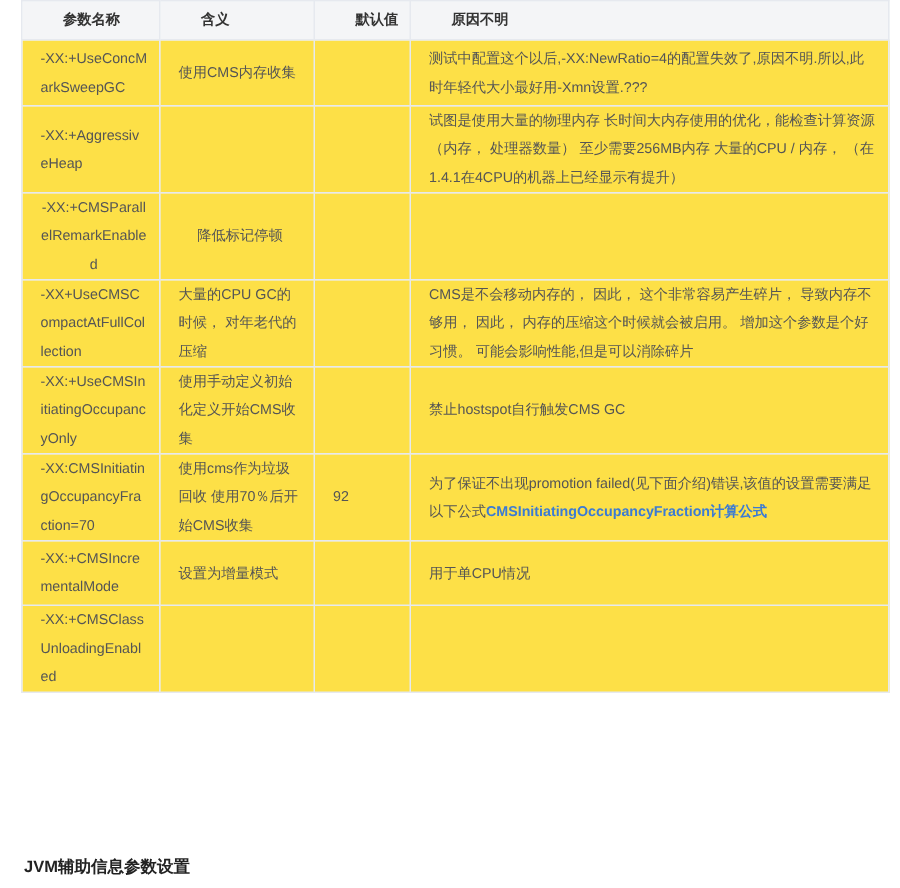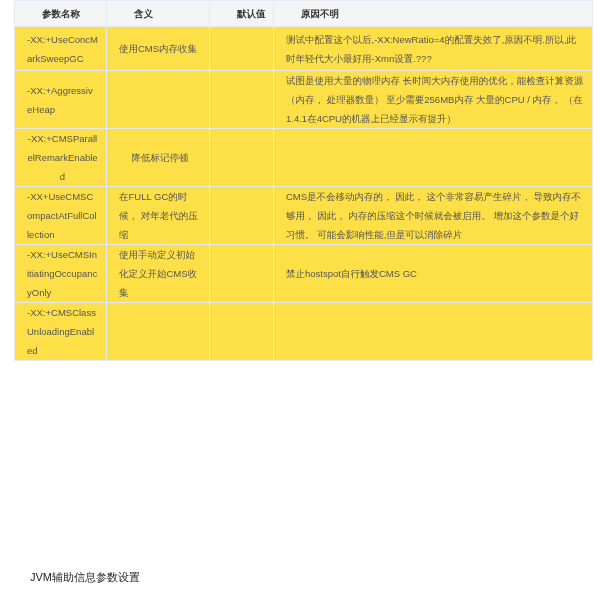--- a/index.html
+++ b/index.html
@@ -65,25 +65,25 @@
     tr.r8 td { height: 56px; }
     tr.r9 td { height: 42px; }
     tr.r10 td { height: 56px; }
     .link {
       color: #3b7bd4;
       font-weight: bold;
       cursor: pointer;
     }
     h3.section {
       position: absolute;
-      left: 30px;
+      left: 16px;
       top: 570px;
       margin: 0;
       font-size: 11px;
-      font-weight: normal;
+      font-weight: bold;
       color: #222222;
       font-family: "Liberation Sans", "DejaVu Sans", sans-serif;
     }
   </style>
 </head>
 <body>
 
 <div class="doc">
   <table class="params">
     <colgroup>
@@ -114,29 +114,41 @@
         <td class="c-explain">试图是使用大量的物理内存 长时间大内存使用的优化，能检查计算资源（内存， 处理器数量） 至少需要256MB内存 大量的CPU / 内存， （在1.4.1在4CPU的机器上已经显示有提升）</td>
       </tr>
       <tr class="r4">
         <td class="c-name">-XX:+CMSParallelRemarkEnabled</td>
         <td class="c-desc">降低标记停顿</td>
         <td></td>
         <td class="c-explain"></td>
       </tr>
       <tr class="r5">
         <td class="c-name">-XX+UseCMSCompactAtFullCollection</td>
-        <td class="c-desc">在FULL GC的时候， 对年老代的压缩</td>
+        <td class="c-desc">大量的CPU GC的时候， 对年老代的压缩</td>
         <td></td>
         <td class="c-explain">CMS是不会移动内存的， 因此， 这个非常容易产生碎片， 导致内存不够用， 因此， 内存的压缩这个时候就会被启用。 增加这个参数是个好习惯。 可能会影响性能,但是可以消除碎片</td>
       </tr>
       <tr class="r6">
         <td class="c-name">-XX:+UseCMSInitiatingOccupancyOnly</td>
         <td class="c-desc">使用手动定义初始化定义开始CMS收集</td>
         <td></td>
         <td class="c-explain">禁止hostspot自行触发CMS GC</td>
+      </tr>
+      <tr class="r7">
+        <td class="c-name">-XX:CMSInitiatingOccupancyFraction=70</td>
+        <td class="c-desc">使用cms作为垃圾回收 使用70％后开始CMS收集</td>
+        <td>92</td>
+        <td class="c-explain"><span>为了保证不出现promotion failed(见下面介绍)错误,该值的设置需要满足以下公式</span><span class="link">CMSInitiatingOccupancyFraction计算公式</span></td>
+      </tr>
+      <tr class="r9">
+        <td class="c-name">-XX:+CMSIncrementalMode</td>
+        <td class="c-desc">设置为增量模式</td>
+        <td></td>
+        <td class="c-explain">用于单CPU情况</td>
       </tr>
       <tr class="r10">
         <td class="c-name">-XX:+CMSClassUnloadingEnabled</td>
         <td class="c-desc"></td>
         <td></td>
         <td class="c-explain"></td>
       </tr>
     </tbody>
   </table>
 </div>

